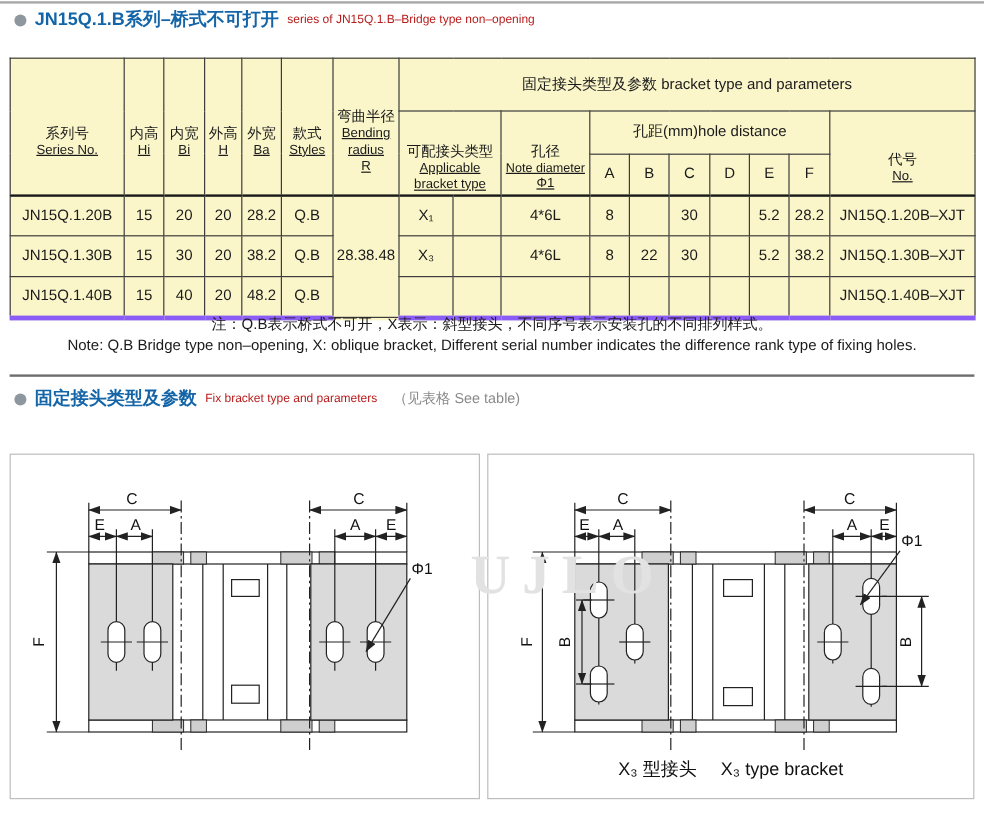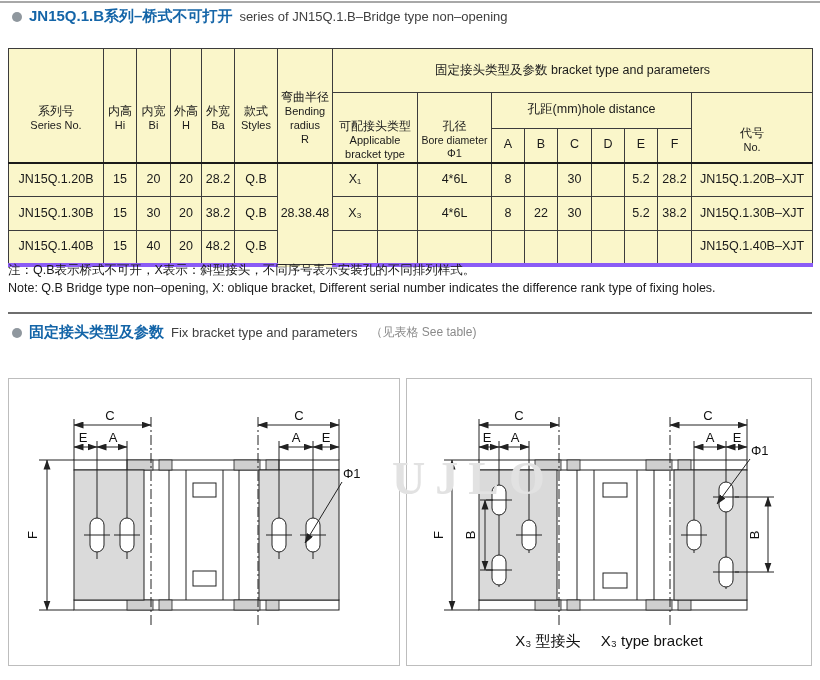--- a/index.html
+++ b/index.html
@@ -3,38 +3,38 @@
 <meta charset="utf-8">
 <style>
   html,body{margin:0;padding:0;background:#fff;}
   #canvas{position:relative;width:820px;height:680px;background:#fff;overflow:hidden;
           font-family:"Liberation Sans",sans-serif;color:#1a1a1a;}
   .topline{position:absolute;left:0;top:1px;width:820px;height:2px;background:#a8a8a8;}
   
   .title-row{position:absolute;left:12px;display:flex;align-items:center;gap:7px;white-space:nowrap;}
   .bullet{width:10px;height:10px;border-radius:50%;background:#8f979e;flex:0 0 auto;}
   .t-cn{font-size:15px;font-weight:bold;color:#1465a8;}
-  .t-en{font-size:13px;color:#404040;}
+  .t-en{font-size:10px;color:#b91c1c;}
   .t-note{font-size:12px;color:#8a8a8a;margin-left:6px;}
   
   table.spec{position:absolute;left:8px;top:48px;width:804px;border-collapse:collapse;table-layout:fixed;
              background:#faf6ca;}
   table.spec td{border:1px solid #3c3c3c;text-align:center;vertical-align:middle;padding:0;
                 font-size:12.5px;line-height:1.25;overflow:hidden;}
   tr.h1{height:44px;} tr.h2{height:32px;} tr.h3{height:31px;} tr.b{height:34px;}
   td .hc{display:block;font-size:12px;margin-top:26px;}
-  td .he{display:block;font-size:11px;}
+  td .he{display:block;font-size:11px;text-decoration:underline;}
   td.lft{text-align:left;padding-left:10px;}
   td.no-cell{text-align:left;padding-left:7px;font-size:12px;}
   tr.b td{border-top-width:1px;}
   tr.r1 td{border-top:2px solid #1a1a1a;}
   tr.r3 td{border-bottom:4px solid #8b5cf6;}
   
   .notes{position:absolute;left:8px;top:261px;width:804px;}
-  .notes div{font-size:12.5px;line-height:1.45;color:#1a1a1a;}
+  .notes div{font-size:12.5px;line-height:1.45;color:#1a1a1a;text-align:center;}
   .divider2{position:absolute;left:8px;top:312px;width:804px;height:2px;background:#6e6e6e;}
   
   .panel{position:absolute;top:378px;height:288px;background:#fff;border:1px solid #bdbdbd;box-sizing:border-box;}
   .panel.pl{left:8px;width:392px;}
   .panel.pr{left:406px;width:406px;}
   .caption{position:absolute;left:0;bottom:14px;width:100%;text-align:center;font-size:15px;color:#111;}
   .caption .cap-en{margin-left:16px;}
   svg{display:block;margin:4px auto 0 auto;}
   svg .ln{stroke:#222;stroke-width:1;fill:none;}
   svg .cl{stroke-dasharray:10 3 2 3;}
@@ -113,21 +113,21 @@
         <span>bracket type and parameters</span>
       </td>
     </tr>
     <tr class="h2">
       <td colspan="2" rowspan="2">
         <span class="hc">可配接头类型</span>
         <span class="he">Applicable bracket type</span>
       </td>
       <td rowspan="2">
         <span class="hc">孔径</span>
-        <span class="he" style="font-size:10.5px">Bore diameter</span>
+        <span class="he" style="font-size:10.5px">Note diameter</span>
         <span class="he">Φ1</span>
       </td>
       <td colspan="6">
         <span>孔距(mm)</span><span>hole distance</span>
       </td>
       <td rowspan="2">
         <span class="hc">代号</span>
         <span class="he">No.</span>
       </td>
     </tr>

